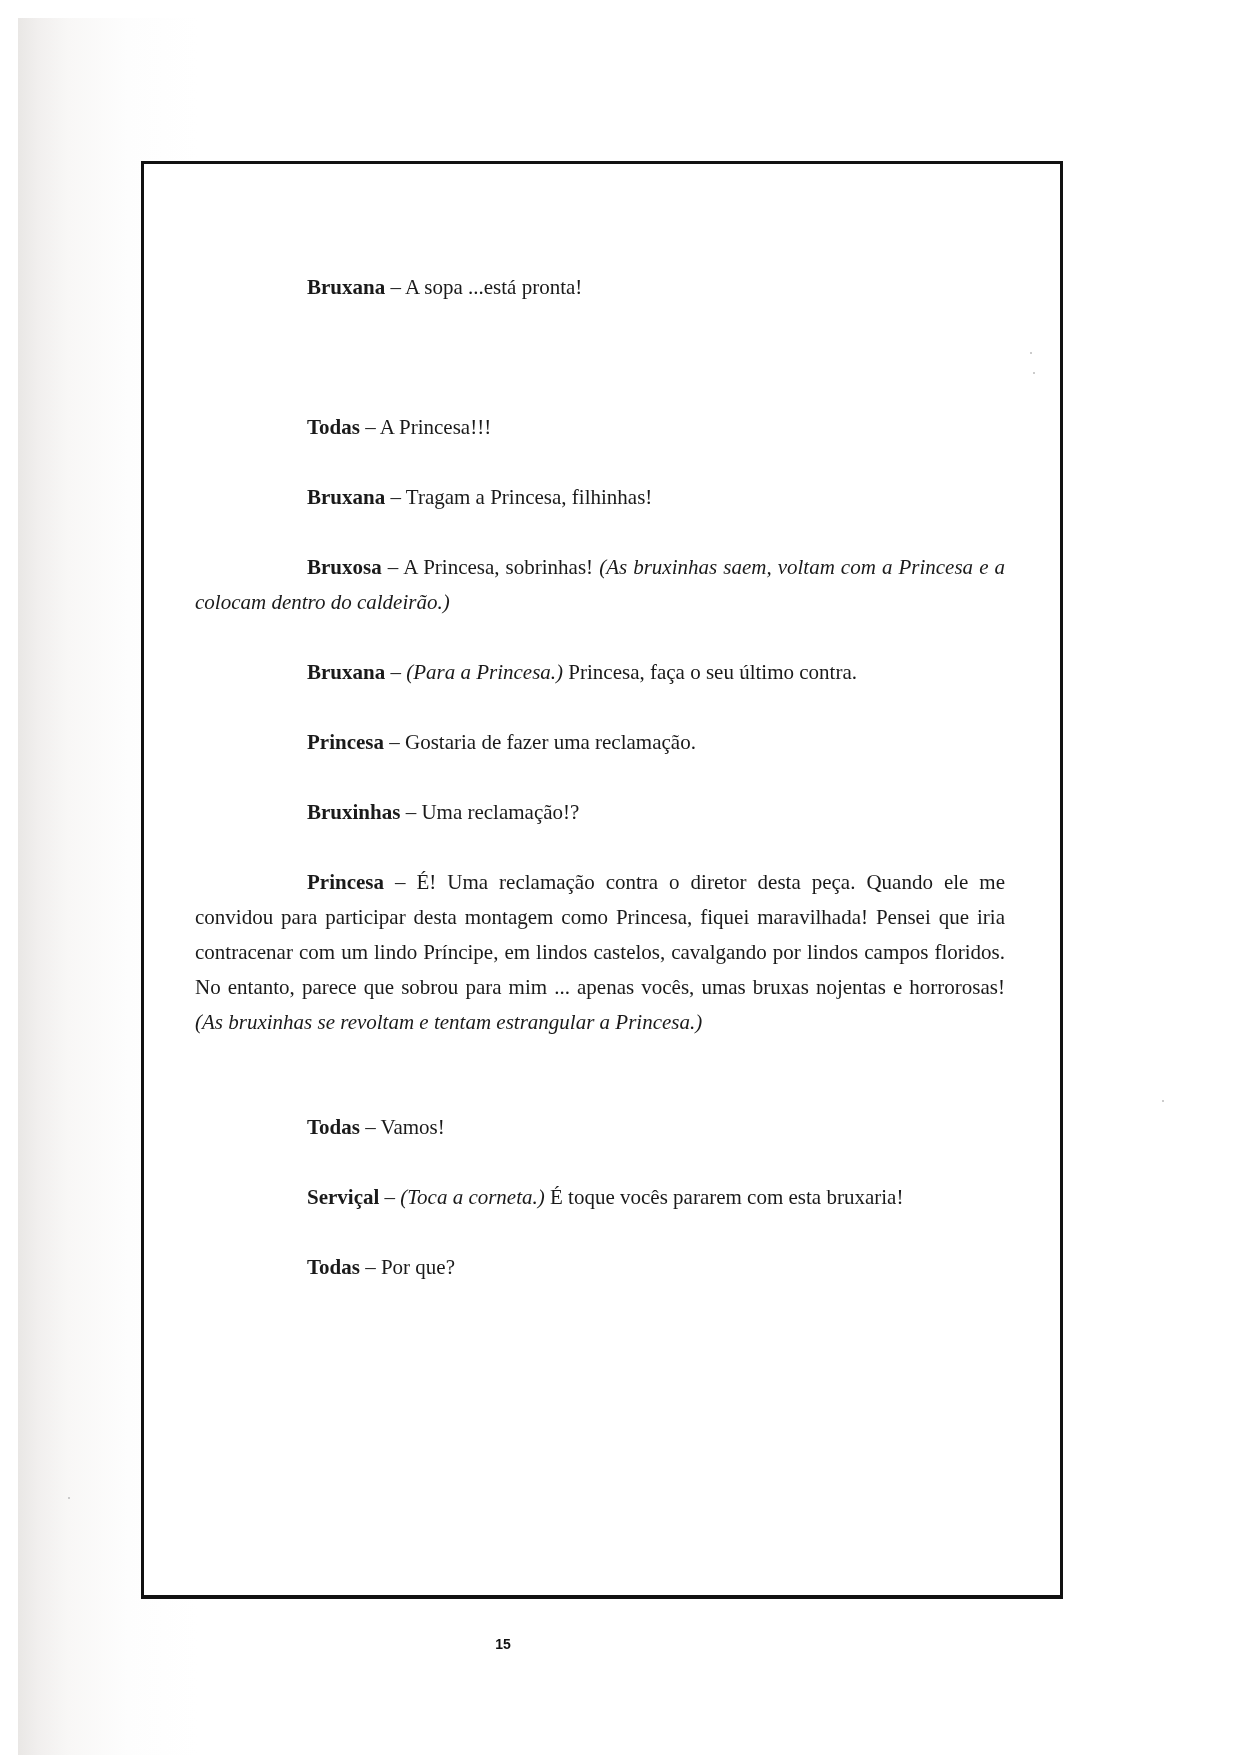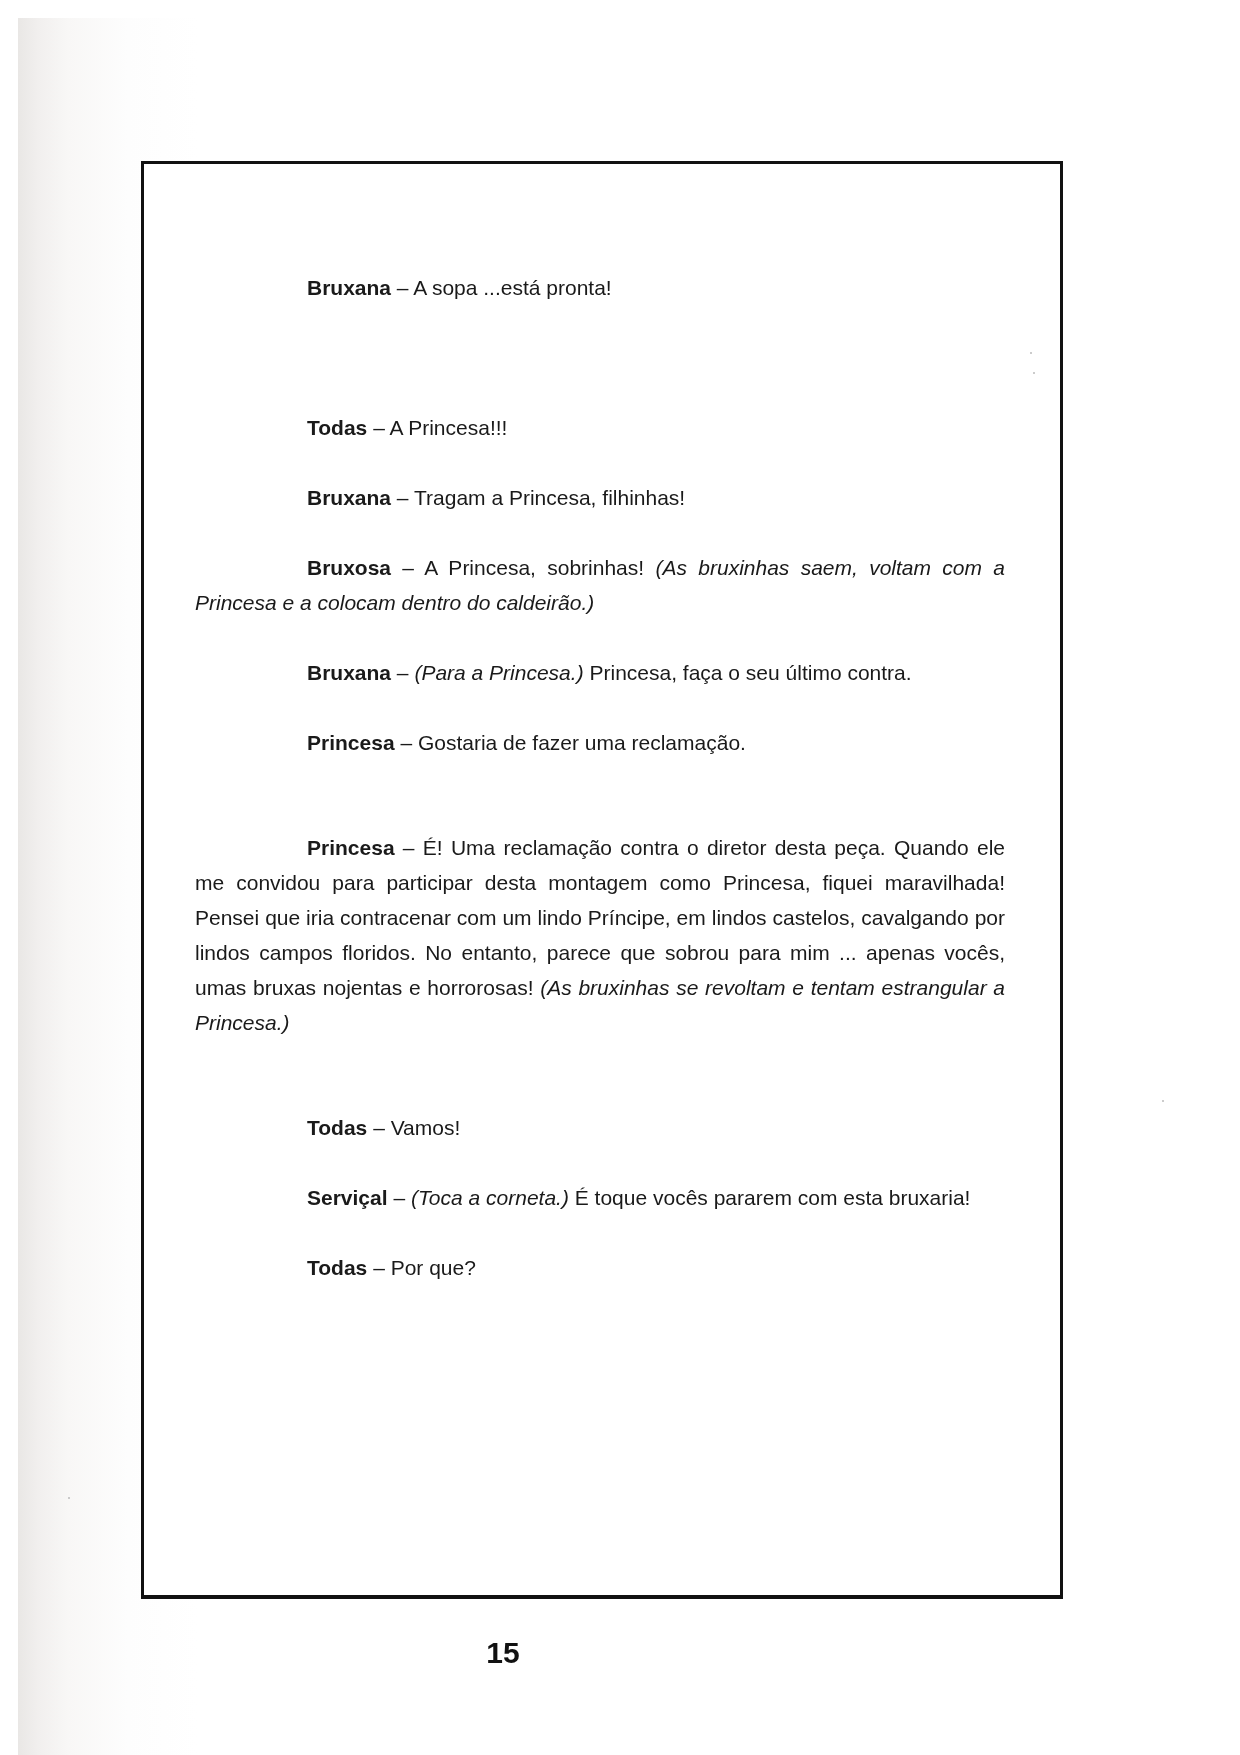--- a/index.html
+++ b/index.html
@@ -14,28 +14,29 @@
   }
   .frame {
     position:absolute; left:141px; top:161px; width:916px; height:1431px;
     border:3px solid #111; border-left-width:3px; border-bottom-width:4px;
     background:#ffffff;
   }
   .content {
     position:absolute; left:195px; top:270px; width:810px;
     font-size:21px; line-height:35px; color:#1a1a1a;
     font-stretch:condensed;
+    font-family:Liberation Serif, serif;
   }
   .para { margin:0; text-indent:112px; text-align:justify; }
   .gap-std { height:35px; }
   .speaker { font-weight:bold; }
   .stage { font-style:italic; }
   .page-number {
     position:absolute; left:0; width:1006px; top:1636px; text-align:center;
-    font-size:30px; font-weight:bold; color:#111;
+    font-size:14px; font-weight:bold; color:#111;
   }
   .speck { position:absolute; width:2px; height:2px; background:#bbb; border-radius:1px; }
 </style>
 </head>
 <body>
 
 <div class="sheet"></div>
 
 <div class="frame"></div>
 
@@ -56,20 +57,21 @@
 
   <p class="para"><span class="speaker">Bruxosa</span><span> – </span><span>A Princesa, sobrinhas! </span><span class="stage">(As bruxinhas saem, voltam com a Princesa e a colocam dentro do caldeirão.)</span></p>
   <div class="gap-std"></div>
 
   <p class="para"><span class="speaker">Bruxana</span><span> – </span><span class="stage">(Para a Princesa.)</span><span> Princesa, faça o seu último contra.</span></p>
   <div class="gap-std"></div>
 
   <p class="para"><span class="speaker">Princesa</span><span> – </span><span>Gostaria de fazer uma reclamação.</span></p>
   <div class="gap-std"></div>
 
+  <p class="para"><span class="speaker">Bruxinhas</span><span> – </span><span>Uma reclamação!?</span></p>
   <div class="gap-std"></div>
 
   <p class="para"><span class="speaker">Princesa</span><span> – </span><span>É! Uma reclamação contra o diretor desta peça. Quando ele me convidou para participar desta montagem como Princesa, fiquei maravilhada! Pensei que iria contracenar com um lindo Príncipe, em lindos castelos, cavalgando por lindos campos floridos. No entanto, parece que sobrou para mim ... apenas vocês, umas bruxas nojentas e horrorosas! </span><span class="stage">(As bruxinhas se revoltam e tentam estrangular a Princesa.)</span></p>
   <div class="gap-std"></div>
 
   <div class="gap-std"></div>
 
   <p class="para"><span class="speaker">Todas</span><span> – </span><span>Vamos!</span></p>
   <div class="gap-std"></div>
 

